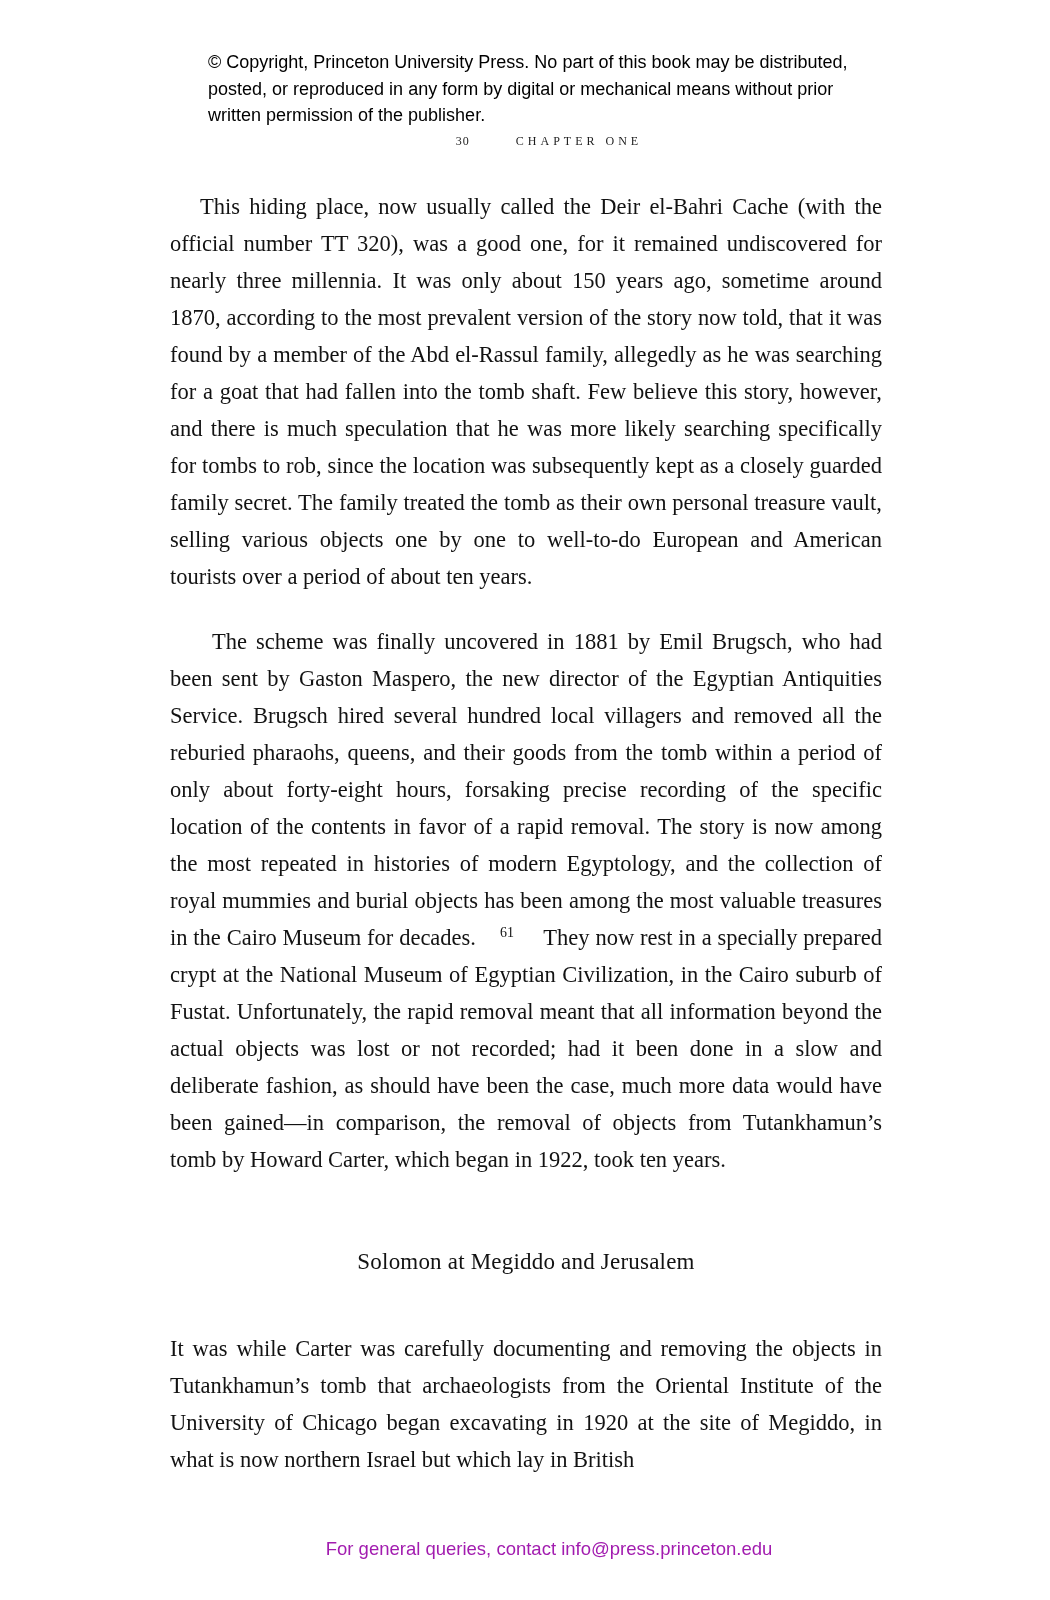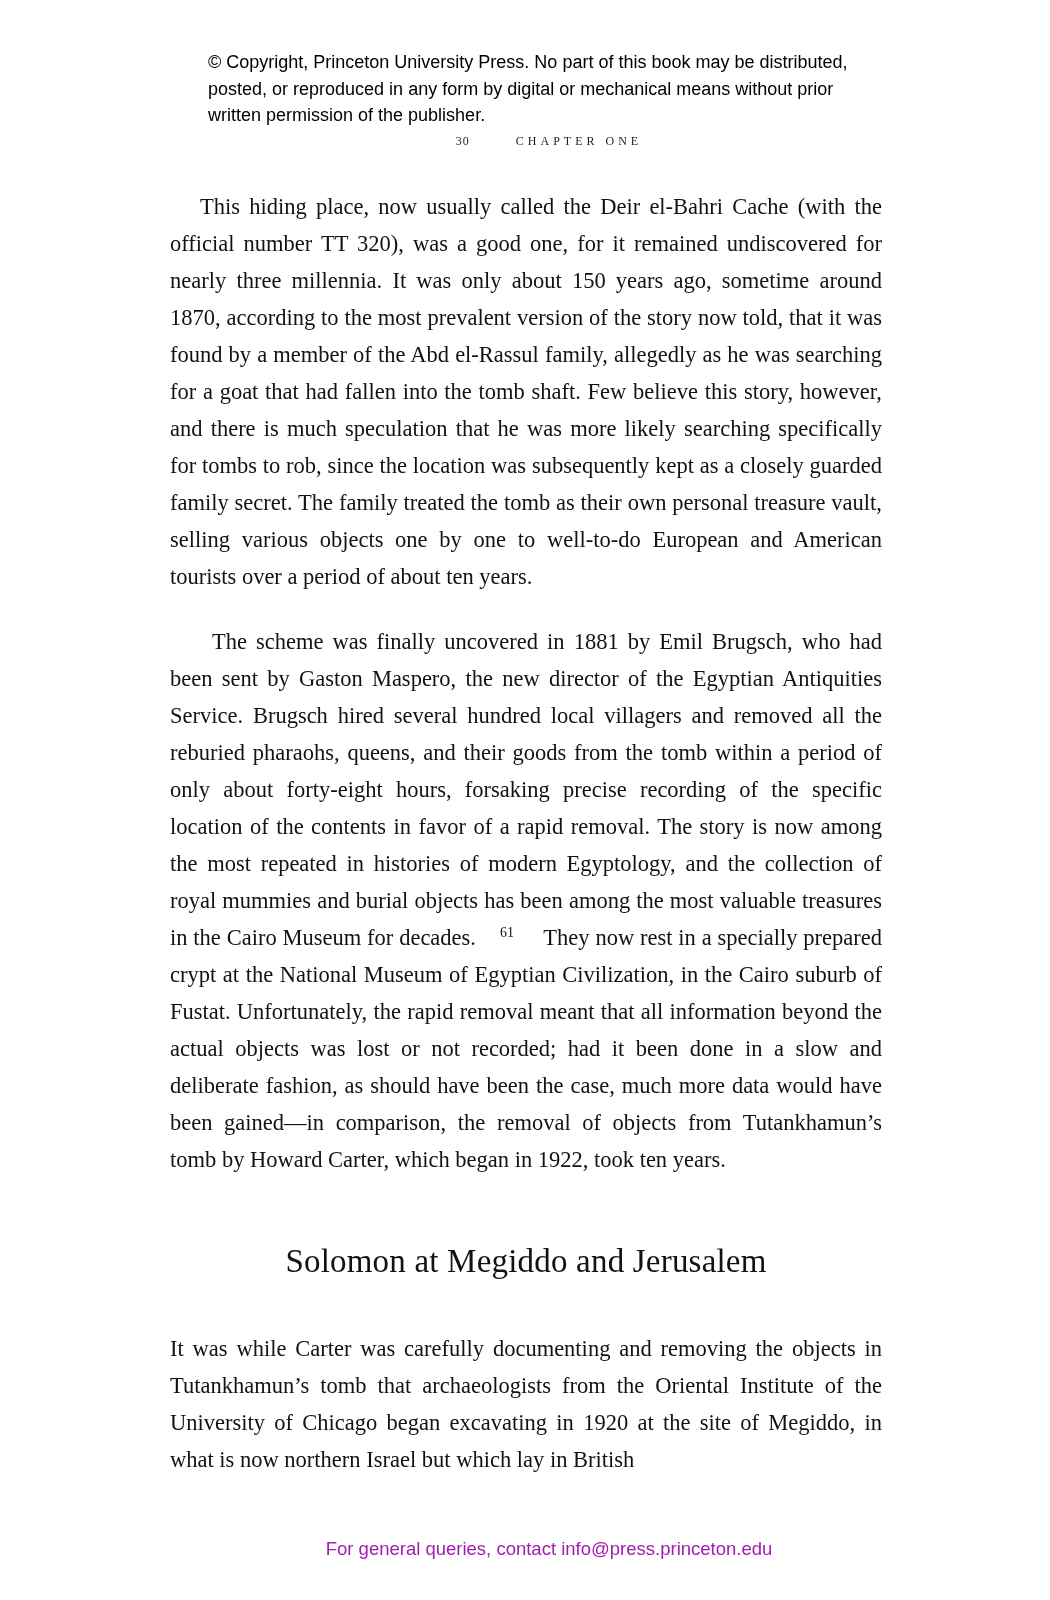--- a/index.html
+++ b/index.html
@@ -60,21 +60,21 @@
   }
   .body-column p { margin: 4px; }
   p.indent { text-indent: 30px; }
   sup.footnote {
     font-size: 0.62em;
     vertical-align: super;
     line-height: 0;
   }
   h2.section-heading {
     font-family: "Liberation Serif", serif;
-    font-size: 33px;
+    font-size: 23px;
     font-weight: 400;
     text-align: center;
     text-indent: 0;
     margin: 41px 0 26px 0;
     color: #121212;
     letter-spacing: 0.2px;
   }
   .footer-line {
     position: absolute;
     bottom: 52px;

